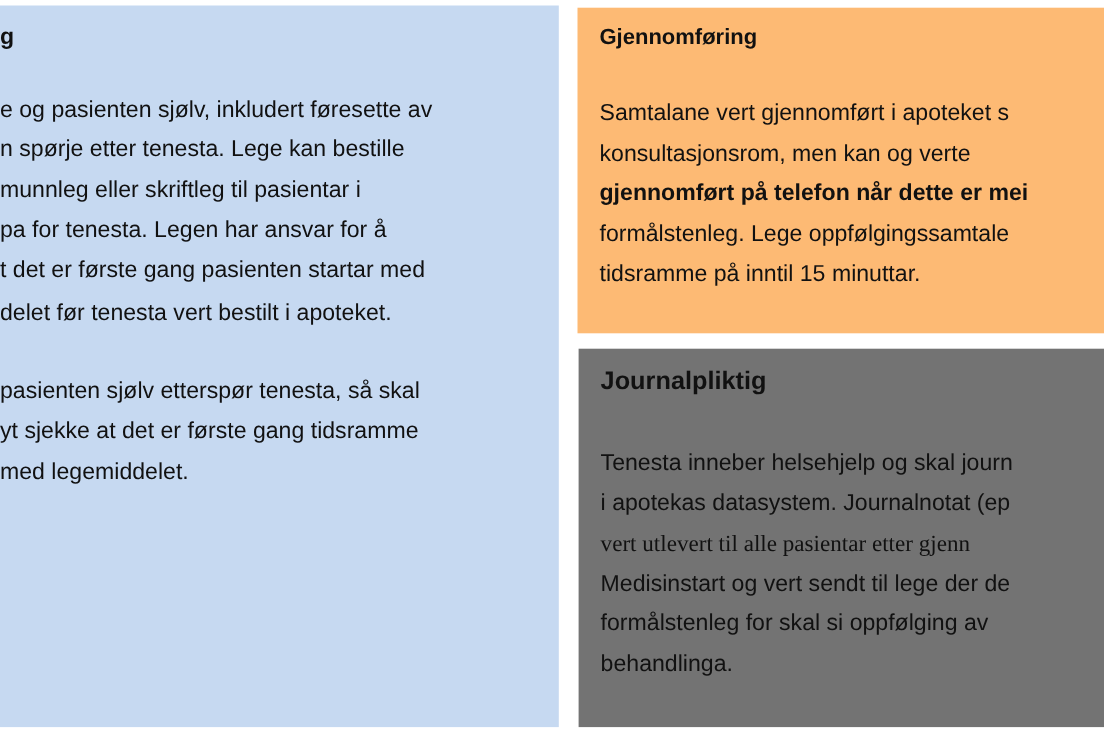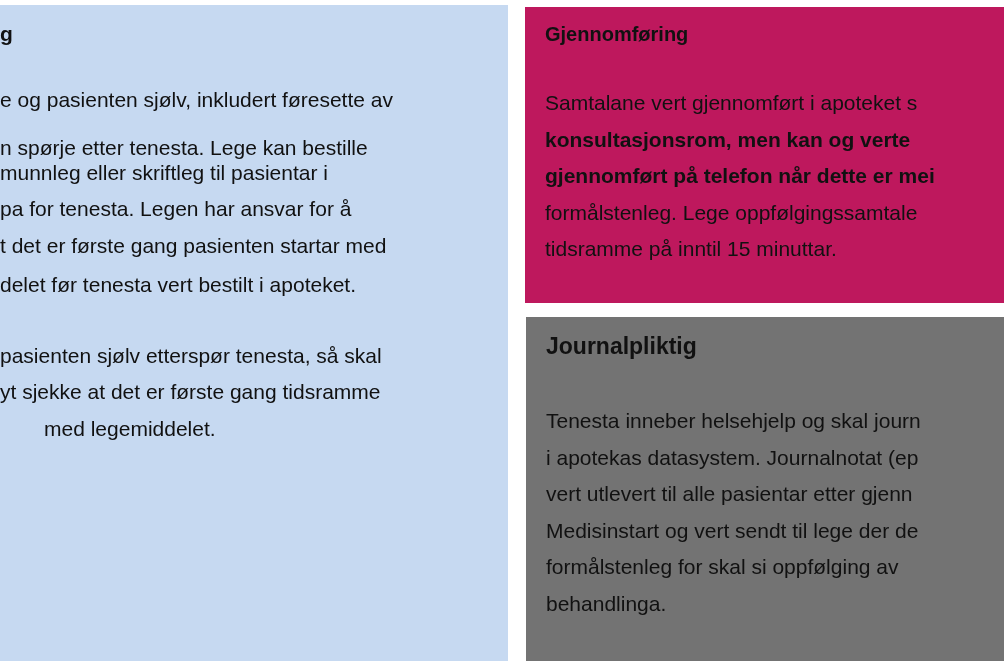--- a/index.html
+++ b/index.html
@@ -61,43 +61,43 @@
     
     #purple-heading { left: 20px; top: 15px; font-size: 23px; line-height: 28px; }
   </style>
 </head>
 <body style="color: rgb(17, 17, 17);">
 
 <section class="panel" id="panel-left" style="background: rgb(198, 217, 241);">
   <h2 class="heading" id="left-heading">g</h2>
 
   <p class="line" style="left:0; top:83px;">e og pasienten sjølv, inkludert føresette av</p>
-  <p class="line" style="left:0; top:119px;margin-top:12px;">n spørje etter tenesta. Lege kan bestille</p>
+  <p class="line" style="left:0; top:119px;">n spørje etter tenesta. Lege kan bestille</p>
   <p class="line" style="left:0; top:156px;">munnleg eller skriftleg til pasientar i</p>
   <p class="line" style="left:0; top:192px;text-align:center;">pa for tenesta. Legen har ansvar for å</p>
   <p class="line" style="left:0; top:229px;">t det er første gang pasienten startar med</p>
   <p class="line" style="left:0; top:268px;">delet før tenesta vert bestilt i apoteket.</p>
 
   <p class="line" style="left:0; top:339px;">pasienten sjølv etterspør tenesta, så skal</p>
   <p class="line" style="left:0; top:375px;">yt sjekke at det er første gang tidsramme</p>
-  <p class="line" style="left:0; top:412px;padding-left:44px;">med legemiddelet.</p>
+  <p class="line" style="left:0; top:412px;">med legemiddelet.</p>
 </section>
 
-<section class="panel" id="panel-green" style="background: #be185d; text-align: center;">
+<section class="panel" id="panel-green" style="background: #fdba74; text-align: center;">
   <h2 class="heading" id="green-heading">Gjennomføring</h2>
 
   <p class="line" style="left:20px; top:84px;">Samtalane vert gjennomført i apoteket s</p>
-  <p class="line" style="left:20px; top:121px;font-weight:bold;">konsultasjonsrom, men kan og verte</p>
+  <p class="line" style="left:20px; top:121px;">konsultasjonsrom, men kan og verte</p>
   <p class="line" style="left:20px; top:157px;font-weight:bold;">gjennomført på telefon når dette er mei</p>
   <p class="line" style="left:20px; top:194px;">formålstenleg. Lege oppfølgingssamtale</p>
   <p class="line" style="left:20px; top:230px;">tidsramme på inntil 15 minuttar.</p>
 </section>
 
 <section class="panel" id="panel-purple" style="background: #737373;">
   <h2 class="heading" id="purple-heading">Journalpliktig</h2>
 
   <p class="line" style="left:20px; top:129px;">i apotekas datasystem. Journalnotat (ep</p>
   <p class="line" style="left:20px; top:92px;">Tenesta inneber helsehjelp og skal journ</p>
-  <p class="line" style="left:20px; top:165px;">vert utlevert til alle pasientar etter gjenn</p>
+  <p class="line" style="left:20px; top:165px;font-family:Liberation Serif, serif;">vert utlevert til alle pasientar etter gjenn</p>
   <p class="line" style="left:20px; top:202px;">Medisinstart og vert sendt til lege der de</p>
   <p class="line" style="left:20px; top:238px;">formålstenleg for skal si oppfølging av</p>
   <p class="line" style="left:20px; top:275px;">behandlinga.</p>
 </section>
 
 </body></html>

